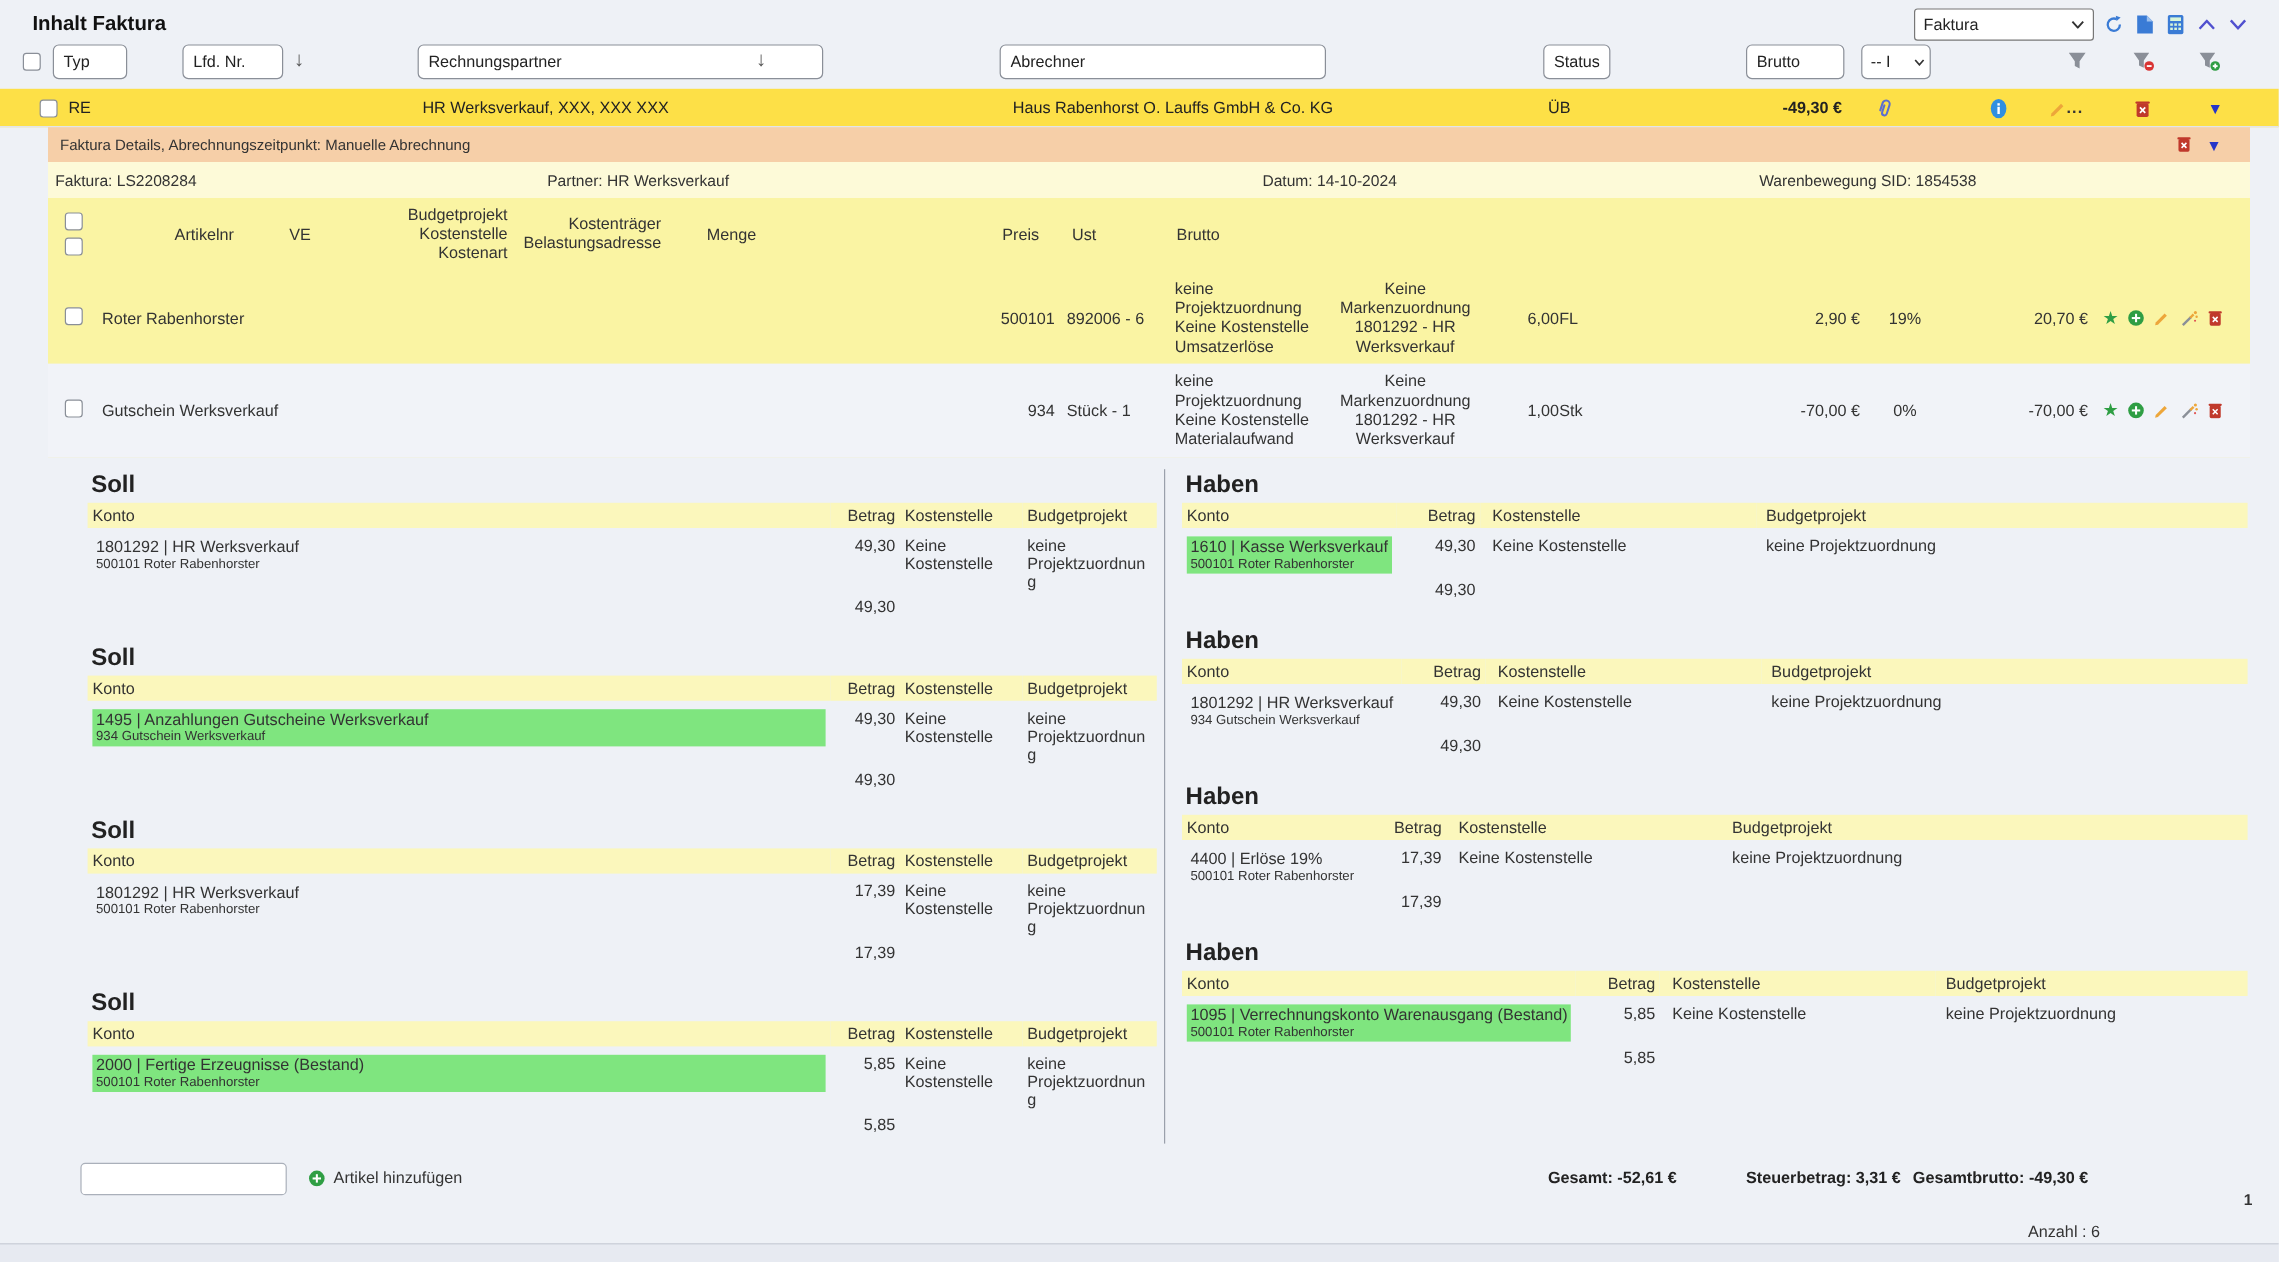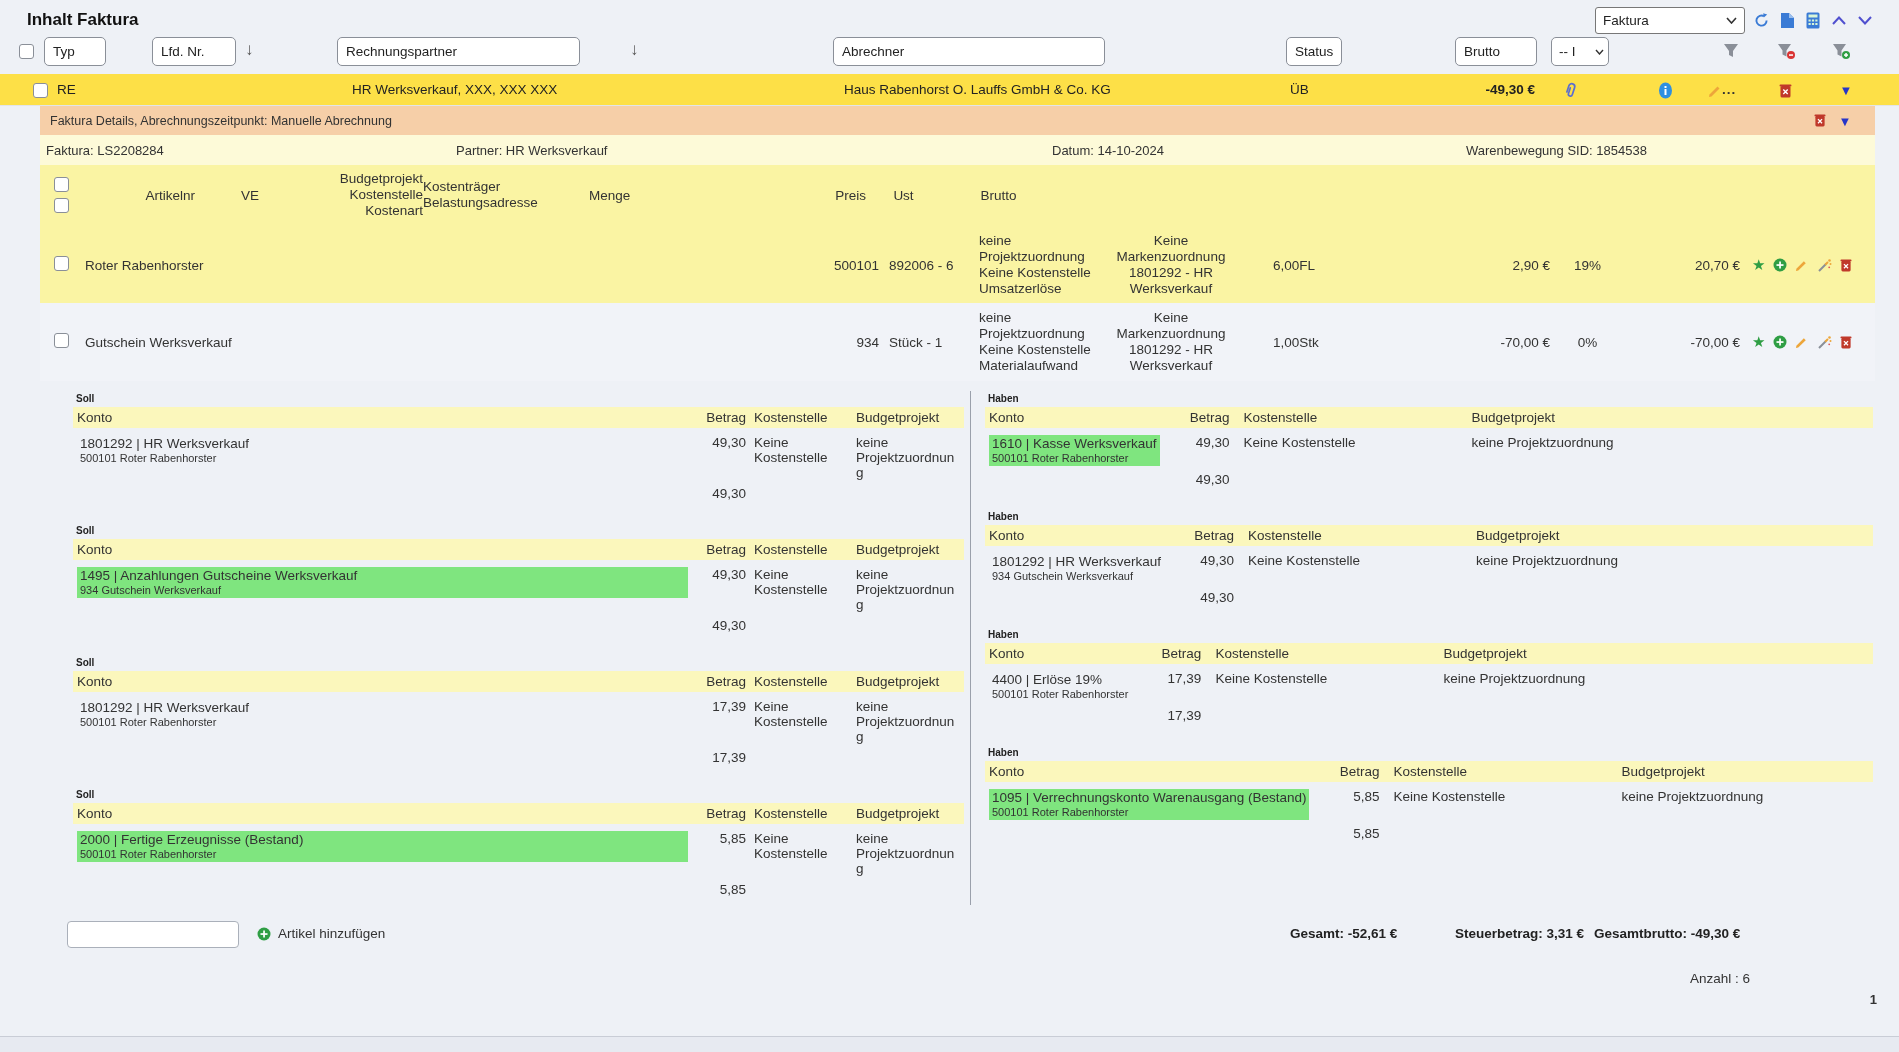--- a/index.html
+++ b/index.html
@@ -56,34 +56,34 @@
   .c-name  { flex:1; display:flex; align-items:center; gap:8px; }
   .c-anr   { width:110px; flex:none; text-align:right; }
   .c-ve    { width:100px; flex:none; padding-left:10px; }
   .c-bud   { width:128px; flex:none; line-height:16px; }
   .c-ktr   { width:128px; flex:none; line-height:16px; }
   .c-menge { width:130px; flex:none; padding-left:38px; }
   .c-preis { width:185px; flex:none; text-align:right; }
   .c-ust   { width:75px;  flex:none; text-align:center; }
   .c-brutto{ width:115px; flex:none; text-align:right; }
   .c-icons { width:135px; flex:none; display:flex; align-items:center; gap:8px; padding-left:12px; }
-  .hdr-bud { text-align:right; } .hdr-ktr { text-align:left; }
+  .hdr-bud { text-align:right; } .hdr-ktr { text-align:right; }
   .val-bud { text-align:left; }  .val-ktr { text-align:center; }
   .head-chks { display:flex; flex-direction:column; gap:6px; width:45px; padding-left:14px; flex:none; }
   .art-a { min-height:76px; }
   .art-b { min-height:78px; background:#f1f3f8; }
   .art .icon-btn { cursor:pointer; display:flex; align-items:center; }
   .star { color:#2f9e44; font-size:15px; }
 
   
   .bookings { display:flex; margin-top:10px; }
   .bk-left  { width:931px; flex:none; padding:0 6px 0 33px; border-right:1px solid #9aa0ab; }
   .bk-right { flex:1; padding:0 2px 0 14px; }
   .bk-pair-space { height:14px; }
-  .bk-label { font-weight:bold; font-size:10px; color:#222; padding:2px 0 3px 3px; }
+  .bk-label { font-weight:bold; font-size:20px; color:#222; padding:2px 0 3px 3px; }
   table.bk { width:100%; border-collapse:collapse; font-size:13.5px; color:#333; }
   table.bk td { vertical-align:top; }
   .bk-head td { background:#fbf7bc; padding:3px 4px; }
   .bk-row td { padding:7px 4px 2px 4px; }
   .bk-total td { padding:4px 4px 8px 4px; }
   .r { text-align:right; }
   .soll .td-betrag { width:58px; }
   .soll .td-ks { width:102px; }
   .soll .td-bp { width:112px; overflow-wrap:break-word; word-break:break-word; }
   .haben .td-konto { width:1%; white-space:nowrap; }
@@ -162,21 +162,21 @@
           </svg>
       </span>
     </div>
   </div>
 
   <div class="filter-row">
     <span class="chk f-chk"></span>
     <input style="left: 44px; width: 62px;" placeholder="Typ">
     <input style="left: 152px; width: 84px;" placeholder="Lfd. Nr.">
     <span class="sort-arrow" style="left:245px;">↓</span>
-    <input style="left: 337px; width: 243px;" placeholder="Rechnungspartner">
+    <input style="left: 348px; width: 338px;" placeholder="Rechnungspartner">
     <span class="sort-arrow" style="left:630px;">↓</span>
     <input style="left: 833px; width: 272px;" placeholder="Abrechner">
     <input style="left: 1286px; width: 56px;" placeholder="Status">
     <input style="left: 1455px; width: 82px;" placeholder="Brutto">
     <div class="mini-select" style="left:1551px; width:58px;">
       <span>-- I</span>
       <svg width="9" height="6" viewBox="0 0 9 6">
           <polyline points="1,1 4.5,5 8,1" fill="none" stroke="#333" stroke-width="1.4"></polyline>
         </svg>
     </div>

